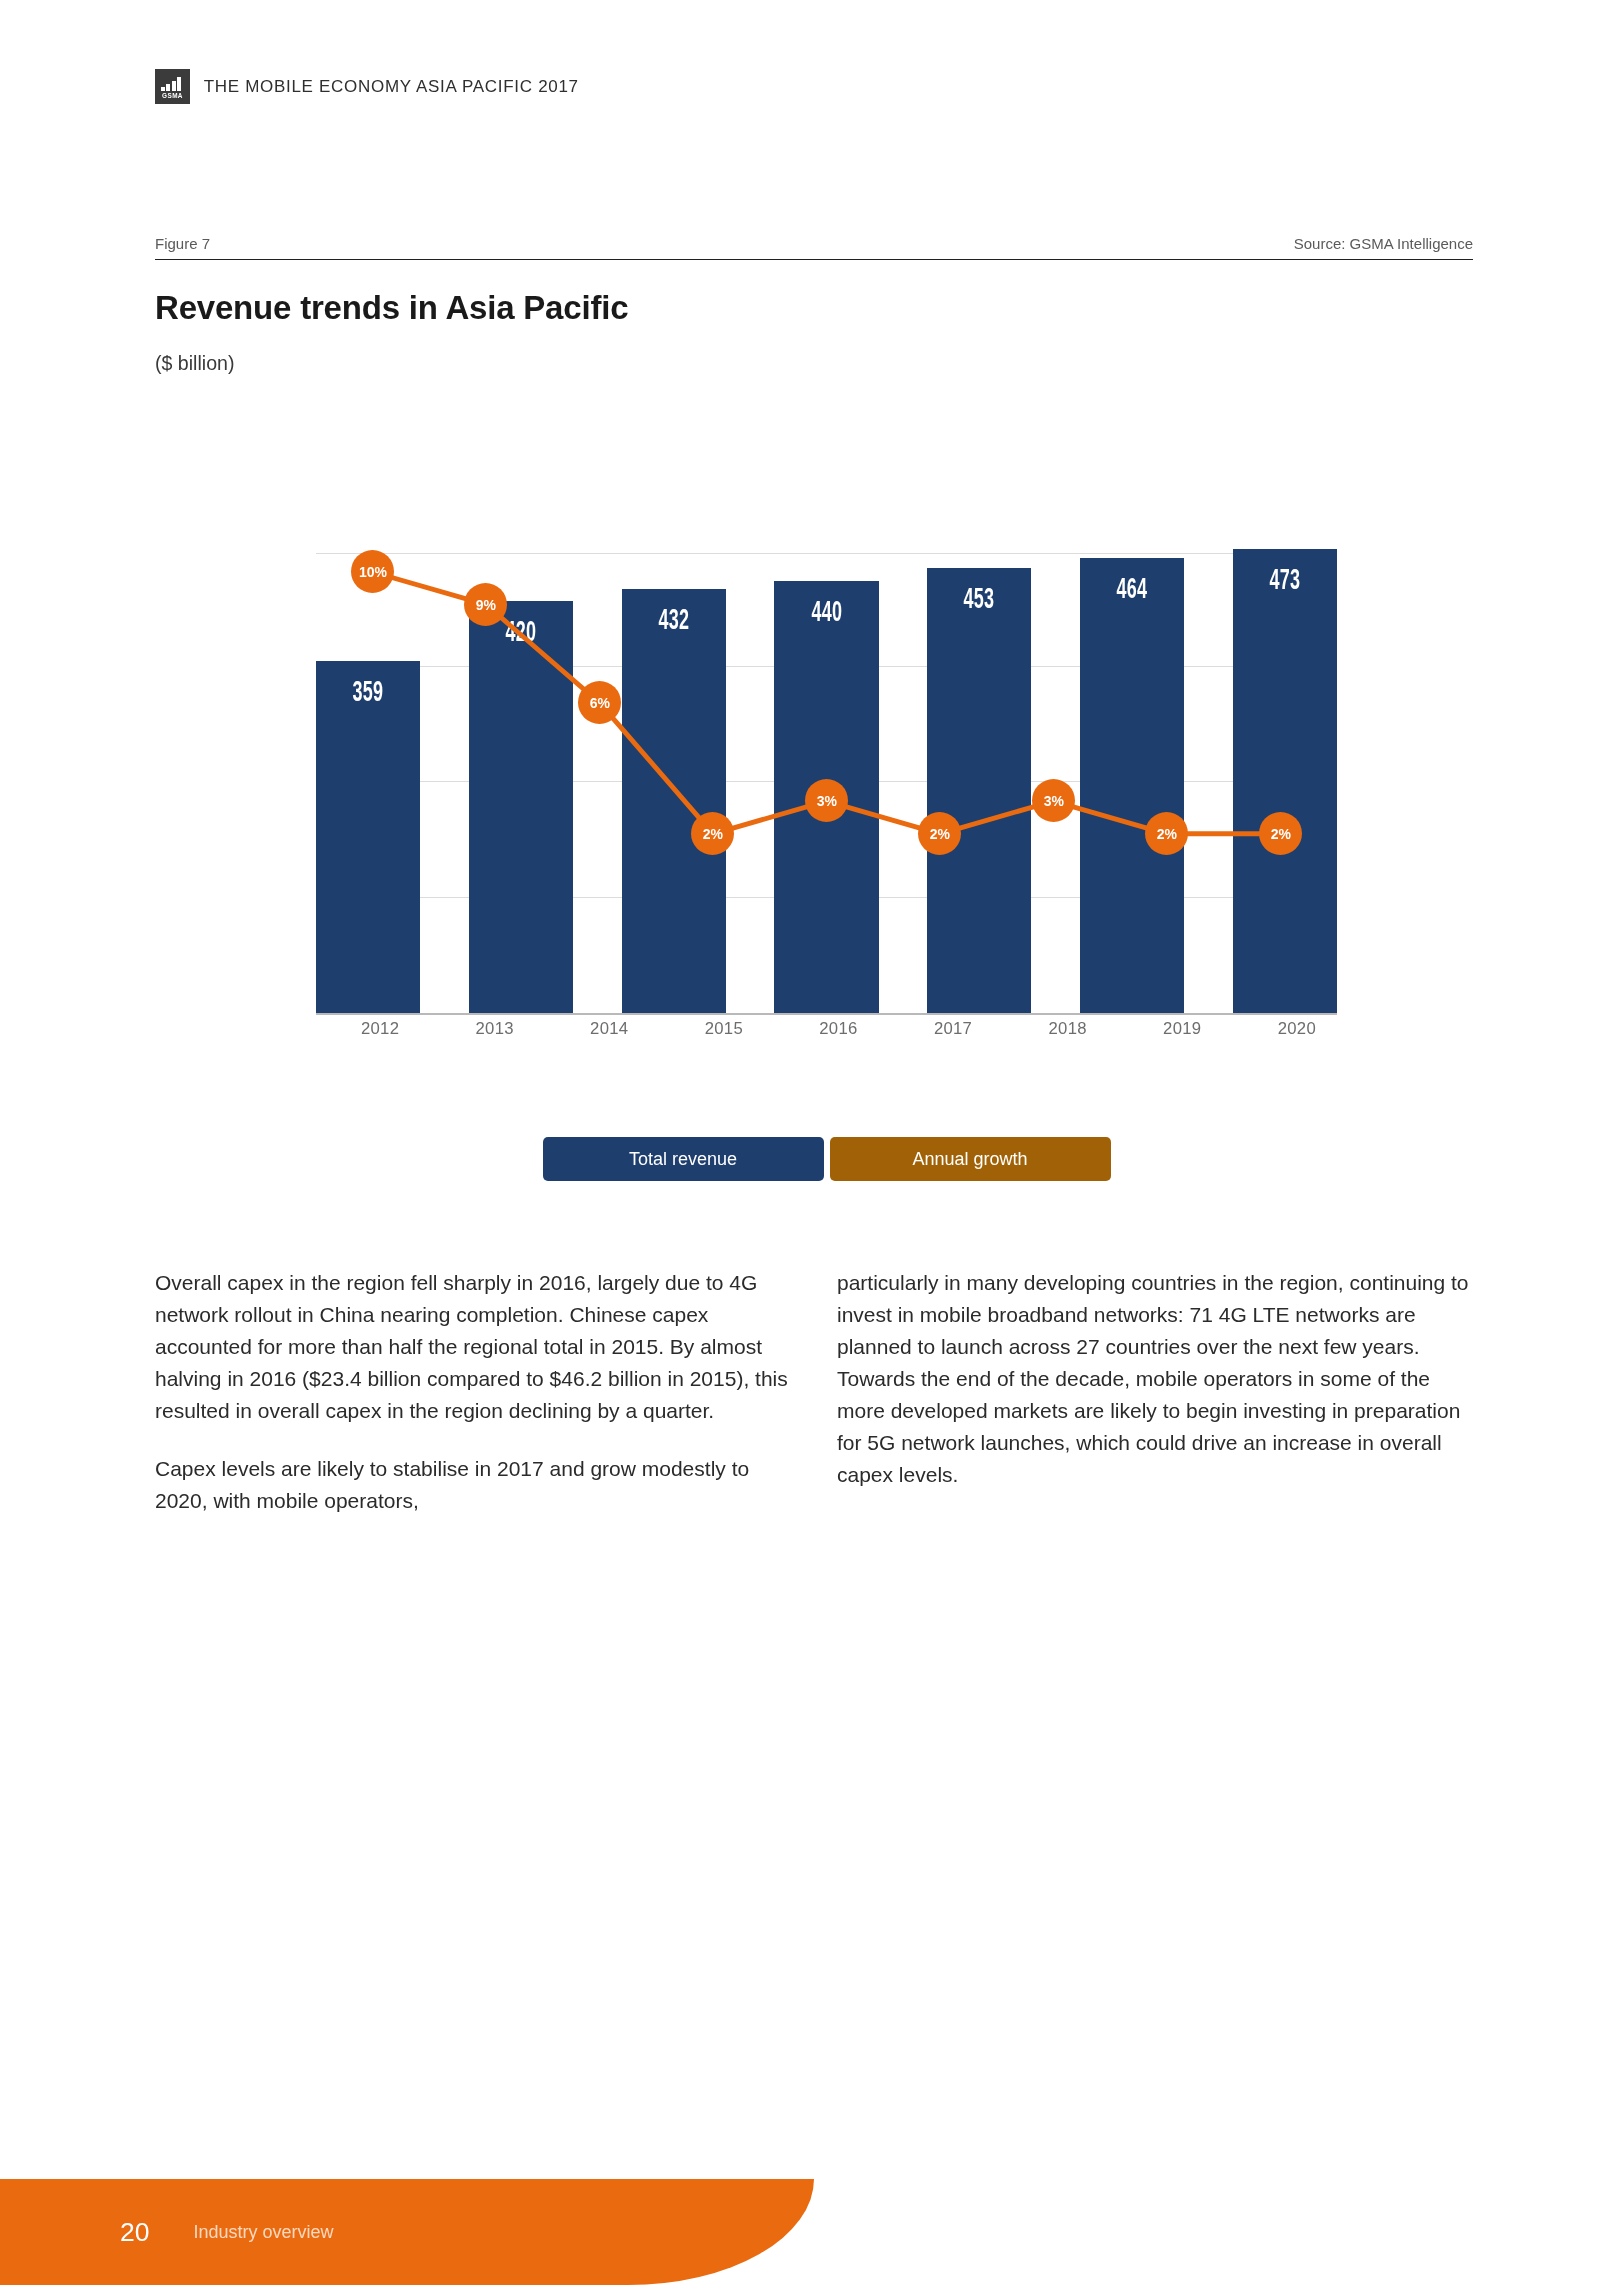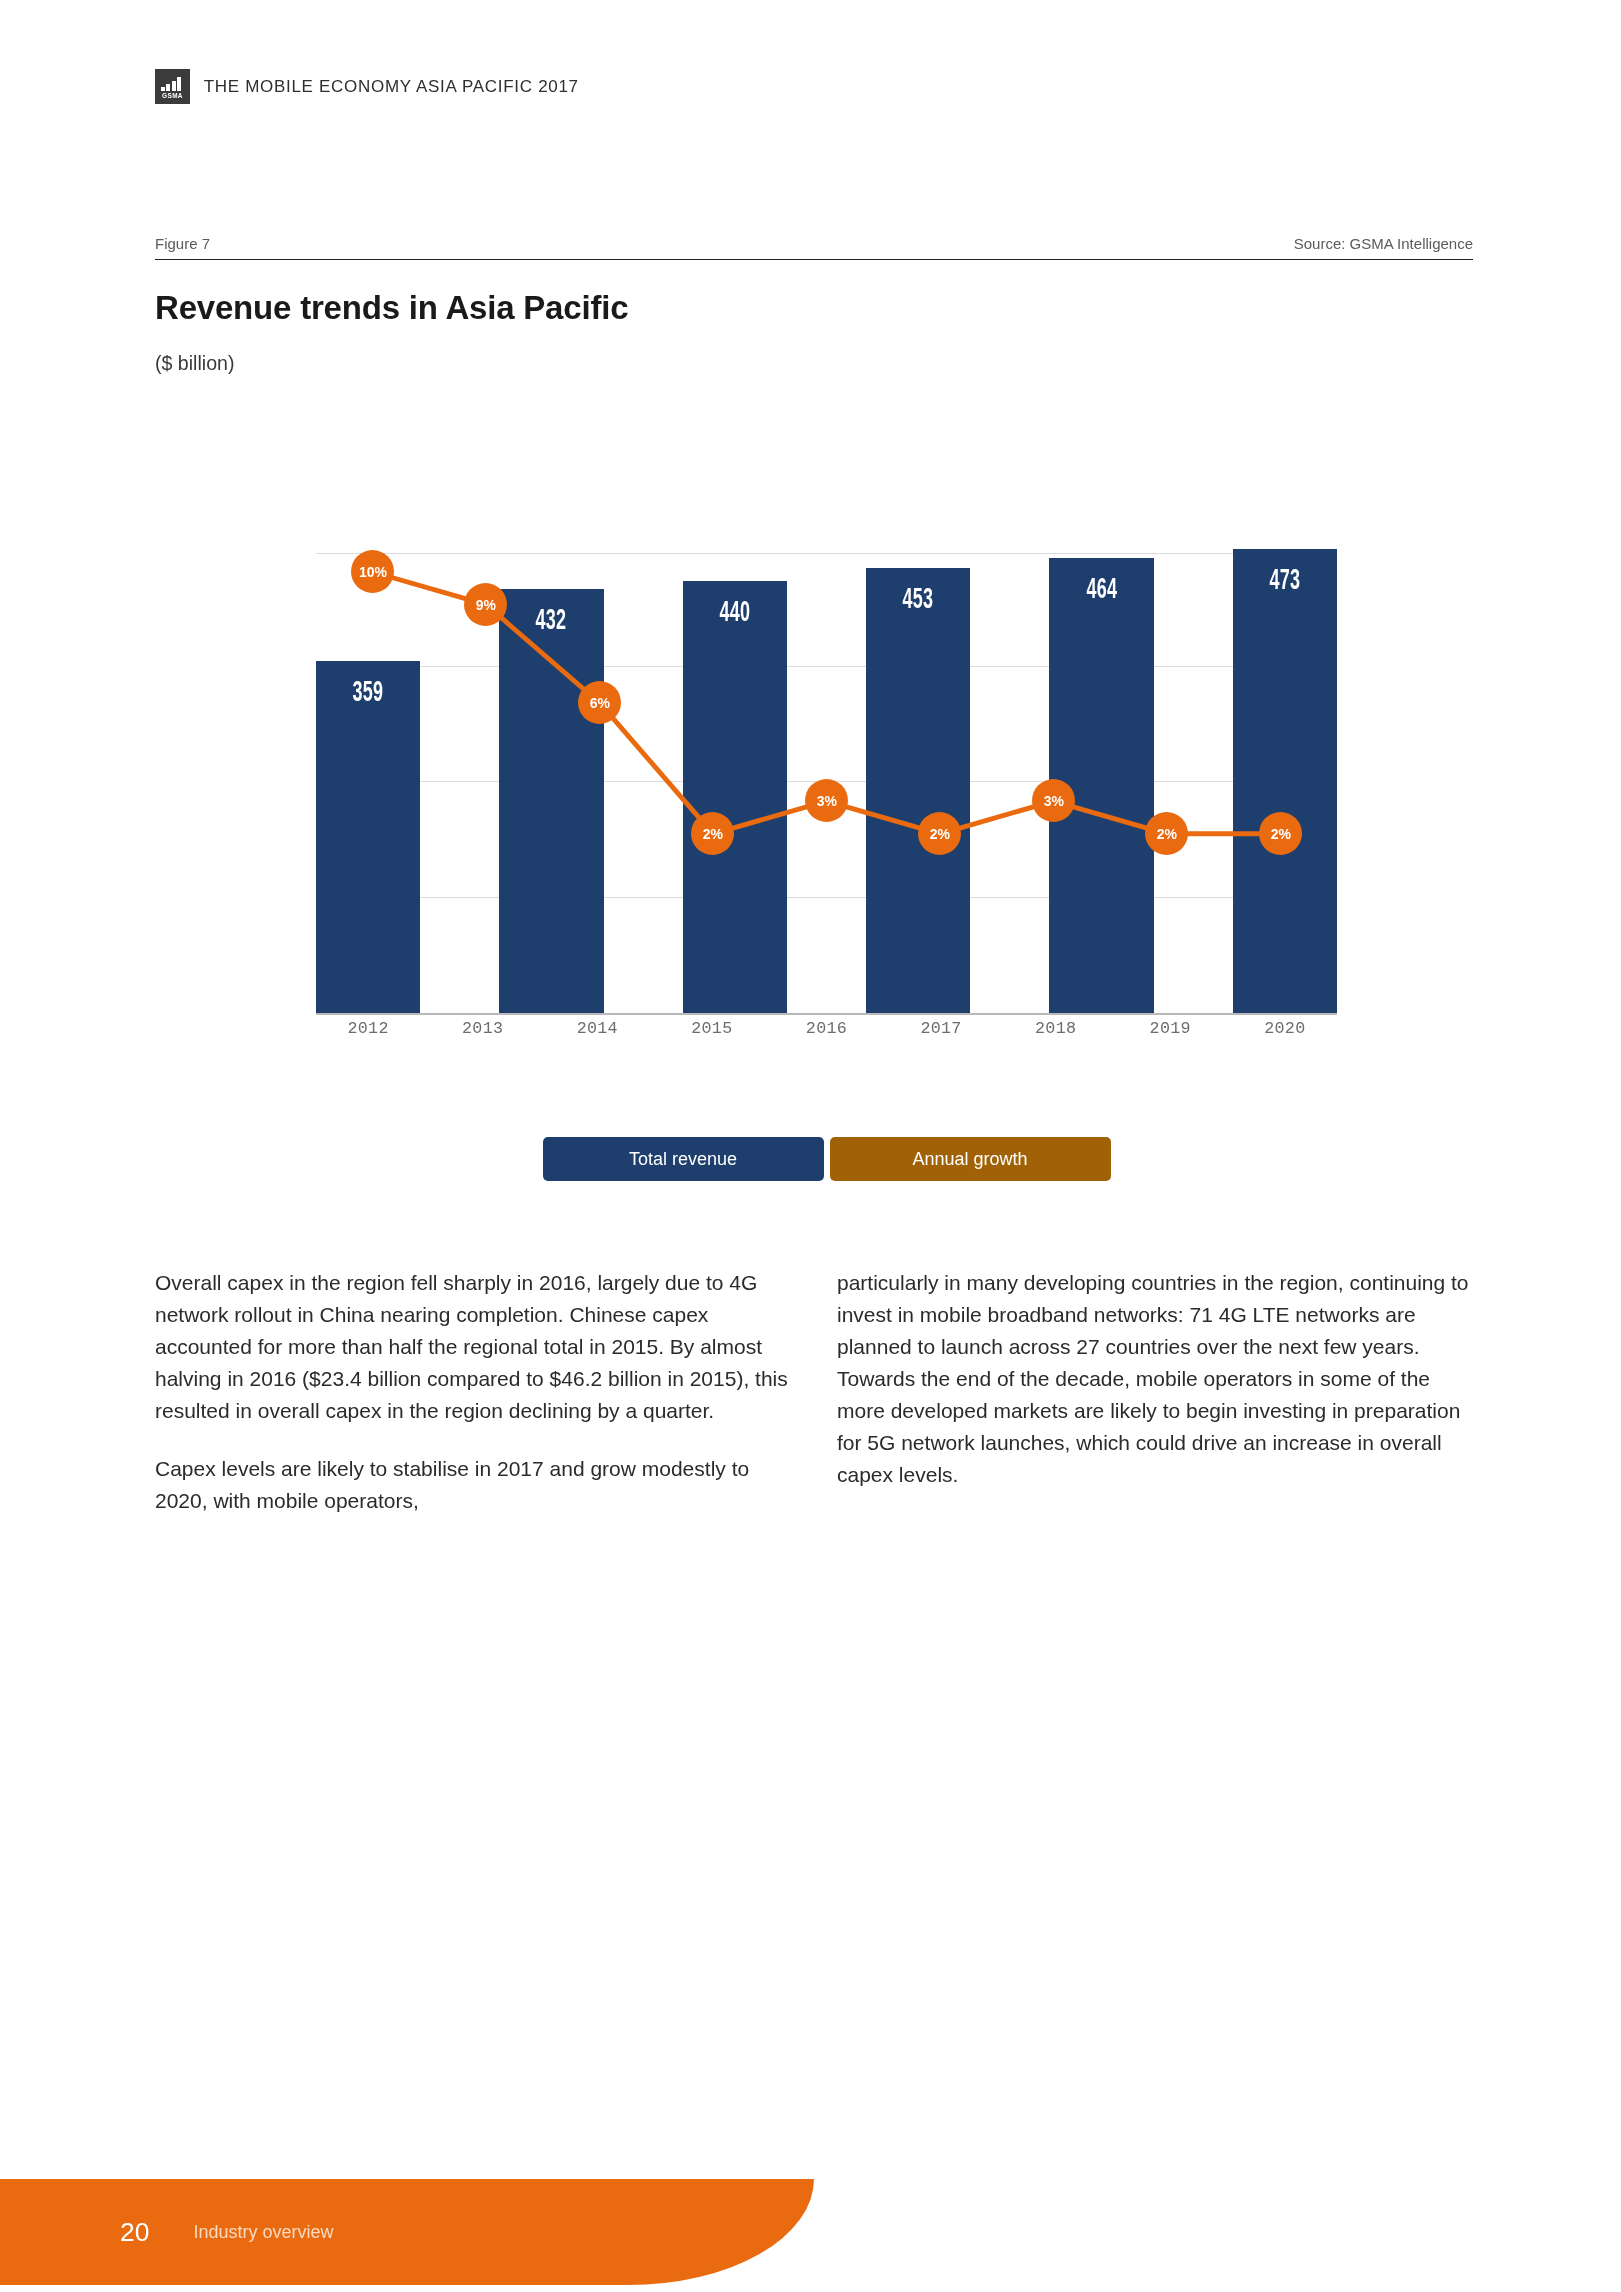--- a/index.html
+++ b/index.html
@@ -185,26 +185,25 @@
     font-size: 14px;
     font-weight: bold;
     display: flex;
     align-items: center;
     justify-content: center;
   }
 
   
   .x-axis {
     position: absolute;
-    left: 316px;
+    left: 328px;
     top: 1019px;
     width: 1021px;
     display: flex;
     justify-content: space-between;
-    font-family: Liberation Mono, monospace;
   }
   .x-tick {
     width: 10.2%;
     text-align: center;
     font-size: 16.7px;
     color: #6d6d6d;
     letter-spacing: 0.3px;
   }
 
   
@@ -302,20 +301,25 @@
   <div class="gridlines" id="gridlines">
       <div class="gridline" style="top: 51px;"></div>
       <div class="gridline" style="top: 164px;"></div>
       <div class="gridline" style="top: 279px;"></div>
       <div class="gridline" style="top: 395px;"></div>
     </div>
   <div class="bars-row" id="bars-row">
       <div class="bar-col">
         <div class="bar" style="height: 354px;">
           <div class="bar-value">359</div>
+        </div>
+      </div>
+      <div class="bar-col">
+        <div class="bar" style="height: 414px;">
+          <div class="bar-value">420</div>
         </div>
       </div>
       <div class="bar-col">
         <div class="bar" style="height: 426px; text-decoration: underline;">
           <div class="bar-value">432</div>
         </div>
       </div>
       <div class="bar-col">
         <div class="bar" style="height: 434px;">
           <div class="bar-value">440</div>

